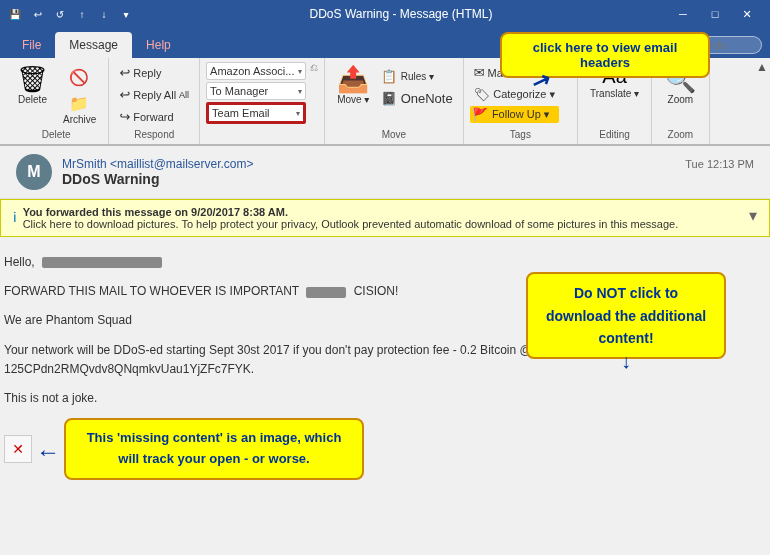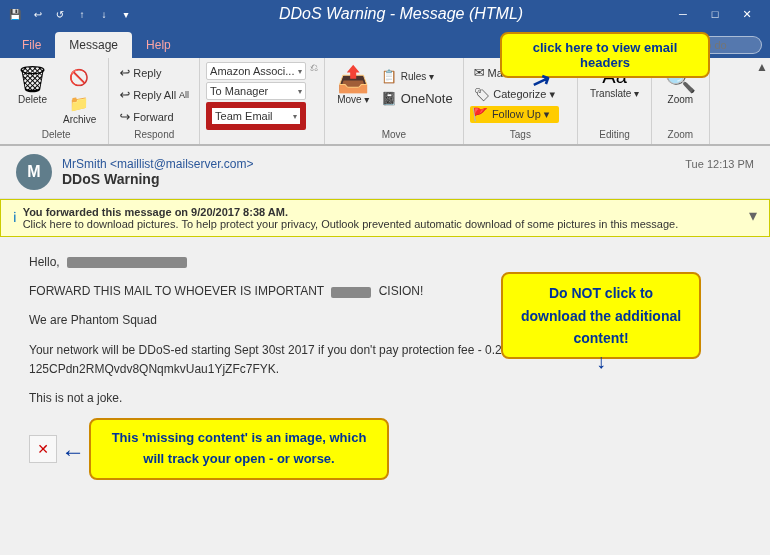--- a/index.html
+++ b/index.html
@@ -10,21 +10,21 @@
       background: #2b579a;
       color: white;
       height: 28px;
       display: flex;
       align-items: center;
       padding: 0 8px;
       font-size: 12px;
     }
     .title-bar-icons { display: flex; gap: 6px; align-items: center; }
     .title-bar-icon { width: 16px; height: 16px; display: flex; align-items: center; justify-content: center; font-size: 10px; color: white; cursor: pointer; }
-    .title-bar-title { flex: 1; text-align: center; font-size: 16px; font-style: italic; }
+    .title-bar-title { flex: 1; text-align: center; font-size: 12px; }
     .title-bar-controls { display: flex; gap: 2px; }
     .title-bar-btn { width: 30px; height: 28px; display: flex; align-items: center; justify-content: center; font-size: 11px; color: white; cursor: pointer; }
 
     
     .ribbon-tabs {
       background: #2b579a;
       display: flex;
       align-items: flex-end;
       height: 30px;
       padding: 0 8px;
@@ -91,21 +91,21 @@
       color: #333;
       display: flex;
       align-items: flex-start;
       gap: 6px;
     }
     .warning-icon { color: #0070c0; font-size: 14px; margin-top: 1px; }
     .warning-text { flex: 1; }
 
     
     .email-body {
-      padding: 16px 29px;
+      padding: 16px 4px;
       font-size: 12px;
       color: #333;
       line-height: 1.6;
       flex: 1;
       overflow-y: auto;
       position: relative;
     }
     .email-body p { margin-bottom: 10px; }
 
     .broken-image {
@@ -274,21 +274,21 @@
     <div class="grp-top">
       <div style="display:flex;flex-direction:column;gap:2px;width:100%;">
         <div class="small-btn" style="justify-content:space-between;width:100px;border:1px solid #ccc;background:#fff;">
           <span>Amazon Associ...</span>
           <span class="dd-arrow">▾</span>
         </div>
         <div class="small-btn" style="justify-content:space-between;width:100px;border:1px solid #ccc;background:#fff;">
           <span>To Manager</span>
           <span class="dd-arrow">▾</span>
         </div>
-        <div class="small-btn" style="justify-content:space-between;width:100px;border:6px solid #b91c1c;background:#fff;">
+        <div class="small-btn" style="justify-content:space-between;width:100px;border:3px solid #b91c1c;background:#fff;">
           <span>Team Email</span>
           <span class="dd-arrow">▾</span>
         </div>
       </div>
       <span style="font-size:10px;color:#666;margin-left:2px;cursor:pointer;">⎌</span>
     </div>
   </div>
 
   <div class="grp" style="padding-bottom:16px;">
     <div class="grp-top">

